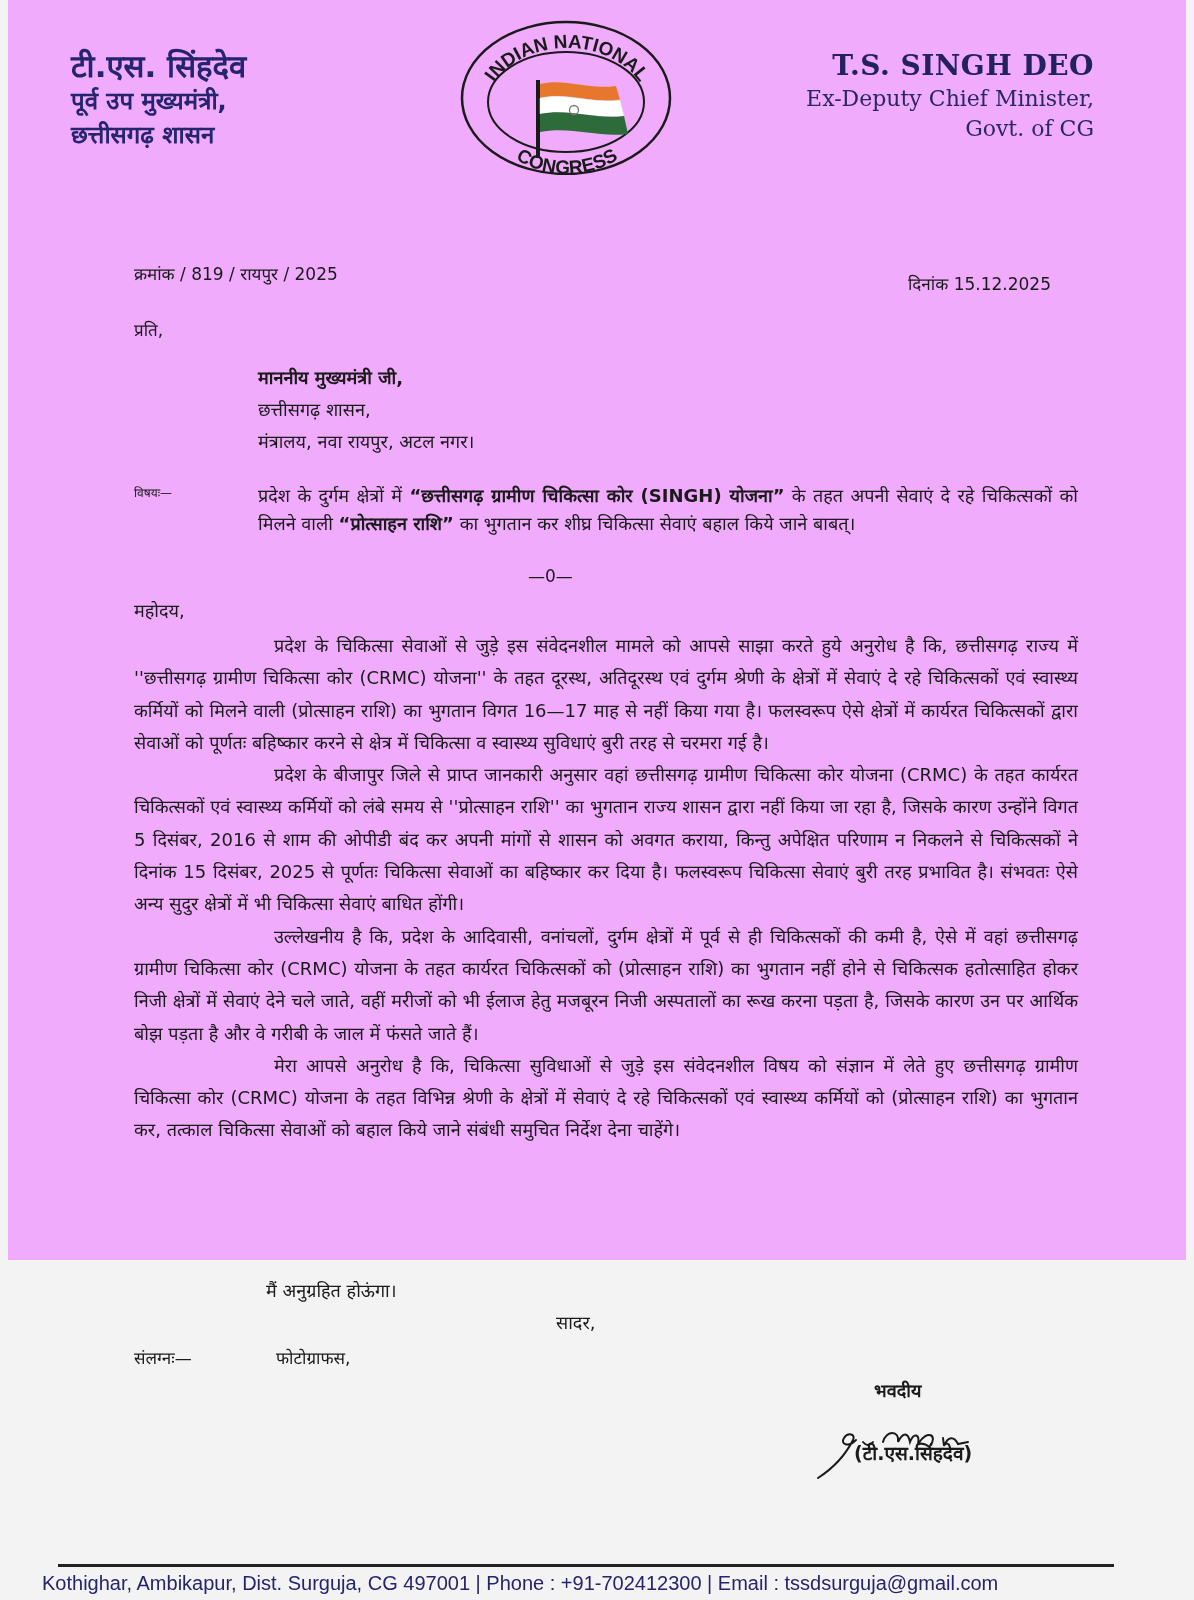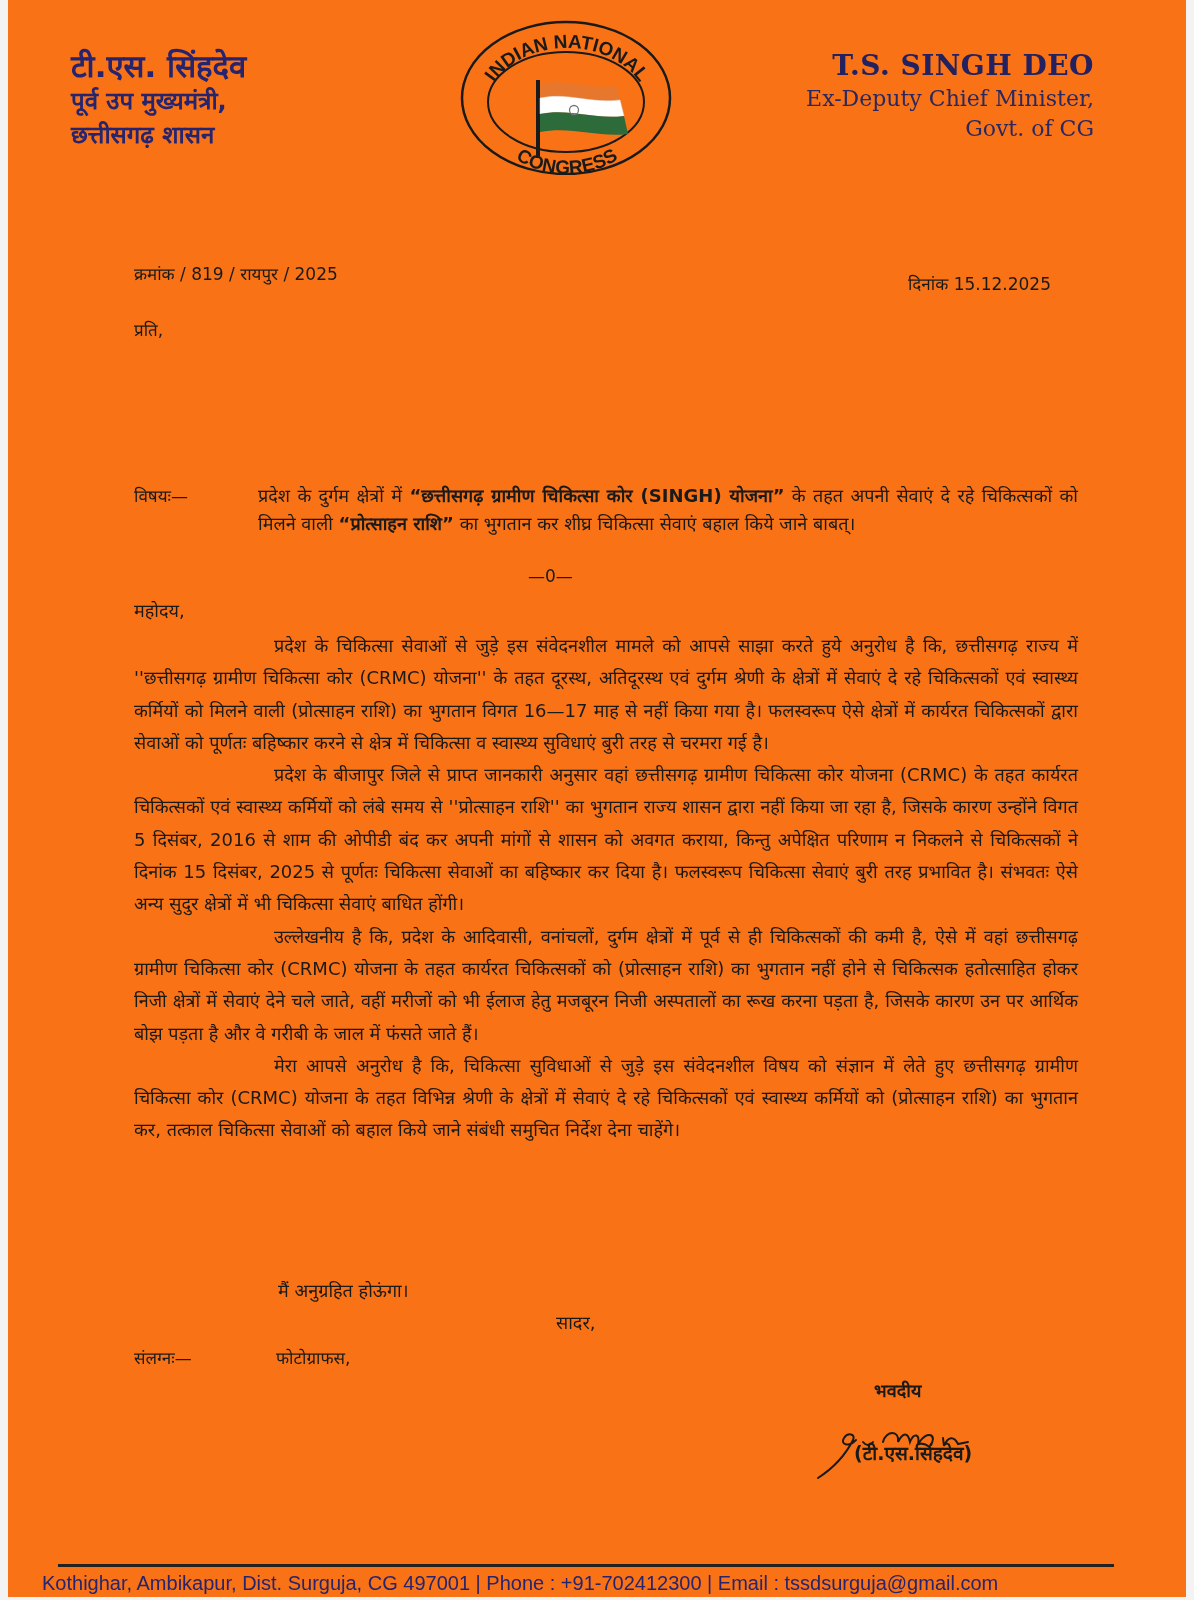--- a/index.html
+++ b/index.html
@@ -1,44 +1,44 @@
 <!DOCTYPE html>
 <html><head>
 <meta charset="utf-8">
 <style>
   html, body { margin: 0; padding: 0; }
   body {
     width: 1194px; height: 1600px; background: #f3f3f3; position: relative; overflow: hidden;
     font-family: "DejaVu Sans", "Liberation Sans", sans-serif; color: #1a1a1a;
   }
   .page {
-    position: absolute; left: 8px; top: 0; width: 1178px; height: 1597px; background: #f97316;
+    position: absolute; left: 8px; top: 0; width: 1178px; height: 1260px; background: #f0abfc;
   }
   .lh-hindi {
     position: absolute; left: 63px; top: 48px; color: #26246e; font-weight: bold;
   }
   .lh-hindi .name { font-size: 31px; line-height: 36px; }
   .lh-hindi .sub { font-size: 24px; line-height: 34px; }
   .lh-eng { position: absolute; right: 92px; top: 48px; text-align: right; color: #2a2860; font-family: "DejaVu Serif", "Liberation Serif", serif; }
   .lh-eng .name { font-size: 28px; font-weight: bold; line-height: 36px; letter-spacing: 0.5px; color: #23215f; }
   .lh-eng .sub { font-size: 22px; line-height: 30px; }
   .logo { position: absolute; left: 448px; top: 10px; width: 220px; height: 165px; }
   .ref { position: absolute; left: 126px; top: 262px; font-size: 17px; }
   .date { position: absolute; right: 135px; top: 272px; font-size: 17px; }
   .to { position: absolute; left: 126px; top: 318px; font-size: 17px; }
   .addr { position: absolute; left: 250px; top: 362px; font-size: 18px; line-height: 32px; }
   .addr .bold { font-weight: bold; }
-  .subj-label { position: absolute; left: 126px; top: 484px; font-size: 17px; }
+  .subj-label { position: absolute; left: 126px; top: 484px; font-size: 12px; }
   .subj { position: absolute; left: 250px; top: 482px; width: 820px; font-size: 18px; line-height: 28px; text-align: justify; }
   .subj b { font-weight: bold; }
   .sep { position: absolute; left: 520px; top: 566px; font-size: 17px; }
   .salut { position: absolute; left: 126px; top: 598px; font-size: 18px; }
   .body { position: absolute; left: 126px; top: 620px; width: 944px; font-size: 18px; line-height: 32.3px; text-align: justify; }
   .body p { margin: 0; text-indent: 140px; }
-  .closing { position: absolute; left: 270px; top: 1278px; font-size: 18px; }
+  .closing { position: absolute; left: 258px; top: 1278px; font-size: 18px; }
   .sadar { position: absolute; left: 548px; top: 1310px; font-size: 18px; }
   .encl-label { position: absolute; left: 126px; top: 1346px; font-size: 17px; }
   .encl { position: absolute; left: 268px; top: 1346px; font-size: 17px; }
   .bhavdiya { position: absolute; left: 866px; top: 1378px; font-size: 18px; font-weight: bold; }
   .signature { position: absolute; left: 800px; top: 1420px; width: 200px; height: 60px; }
   .signer { position: absolute; left: 846px; top: 1440px; font-size: 19px; font-weight: bold; text-align: center; }
   .foot-hindi { position: absolute; left: 60px; top: 1526px; font-size: 20px; font-weight: bold; color: #26246e; white-space: nowrap; }
   .foot-rule { position: absolute; left: 50px; top: 1564px; width: 1056px; height: 3px; background: #222; }
   .foot-eng { position: absolute; left: 34px; top: 1572px; font-size: 20px; color: #26246e; white-space: nowrap; font-family: "Liberation Sans", sans-serif; }
 </style>
@@ -82,20 +82,25 @@
   </div>
 
   <div class="ref">क्रमांक / 819 / रायपुर / 2025</div>
   <div class="date">
     <span>दिनांक</span>
     <span>15.12.2025</span>
   </div>
 
   <div class="to">प्रति,</div>
 
+  <div class="addr">
+    <div class="bold">माननीय मुख्यमंत्री जी,</div>
+    <div>छत्तीसगढ़ शासन,</div>
+    <div>मंत्रालय, नवा रायपुर, अटल नगर।</div>
+  </div>
 
   <div class="subj-label">विषयः—</div>
   <div class="subj">
     <span>प्रदेश के दुर्गम क्षेत्रों में </span><b>“छत्तीसगढ़ ग्रामीण चिकित्सा कोर (SINGH) योजना”</b><span> के तहत अपनी सेवाएं दे रहे चिकित्सकों को मिलने वाली </span><b>“प्रोत्साहन राशि”</b><span> का भुगतान कर शीघ्र चिकित्सा सेवाएं बहाल किये जाने बाबत्।</span>
   </div>
 
   <div class="sep">—0—</div>
 
   <div class="salut">महोदय,</div>
 

